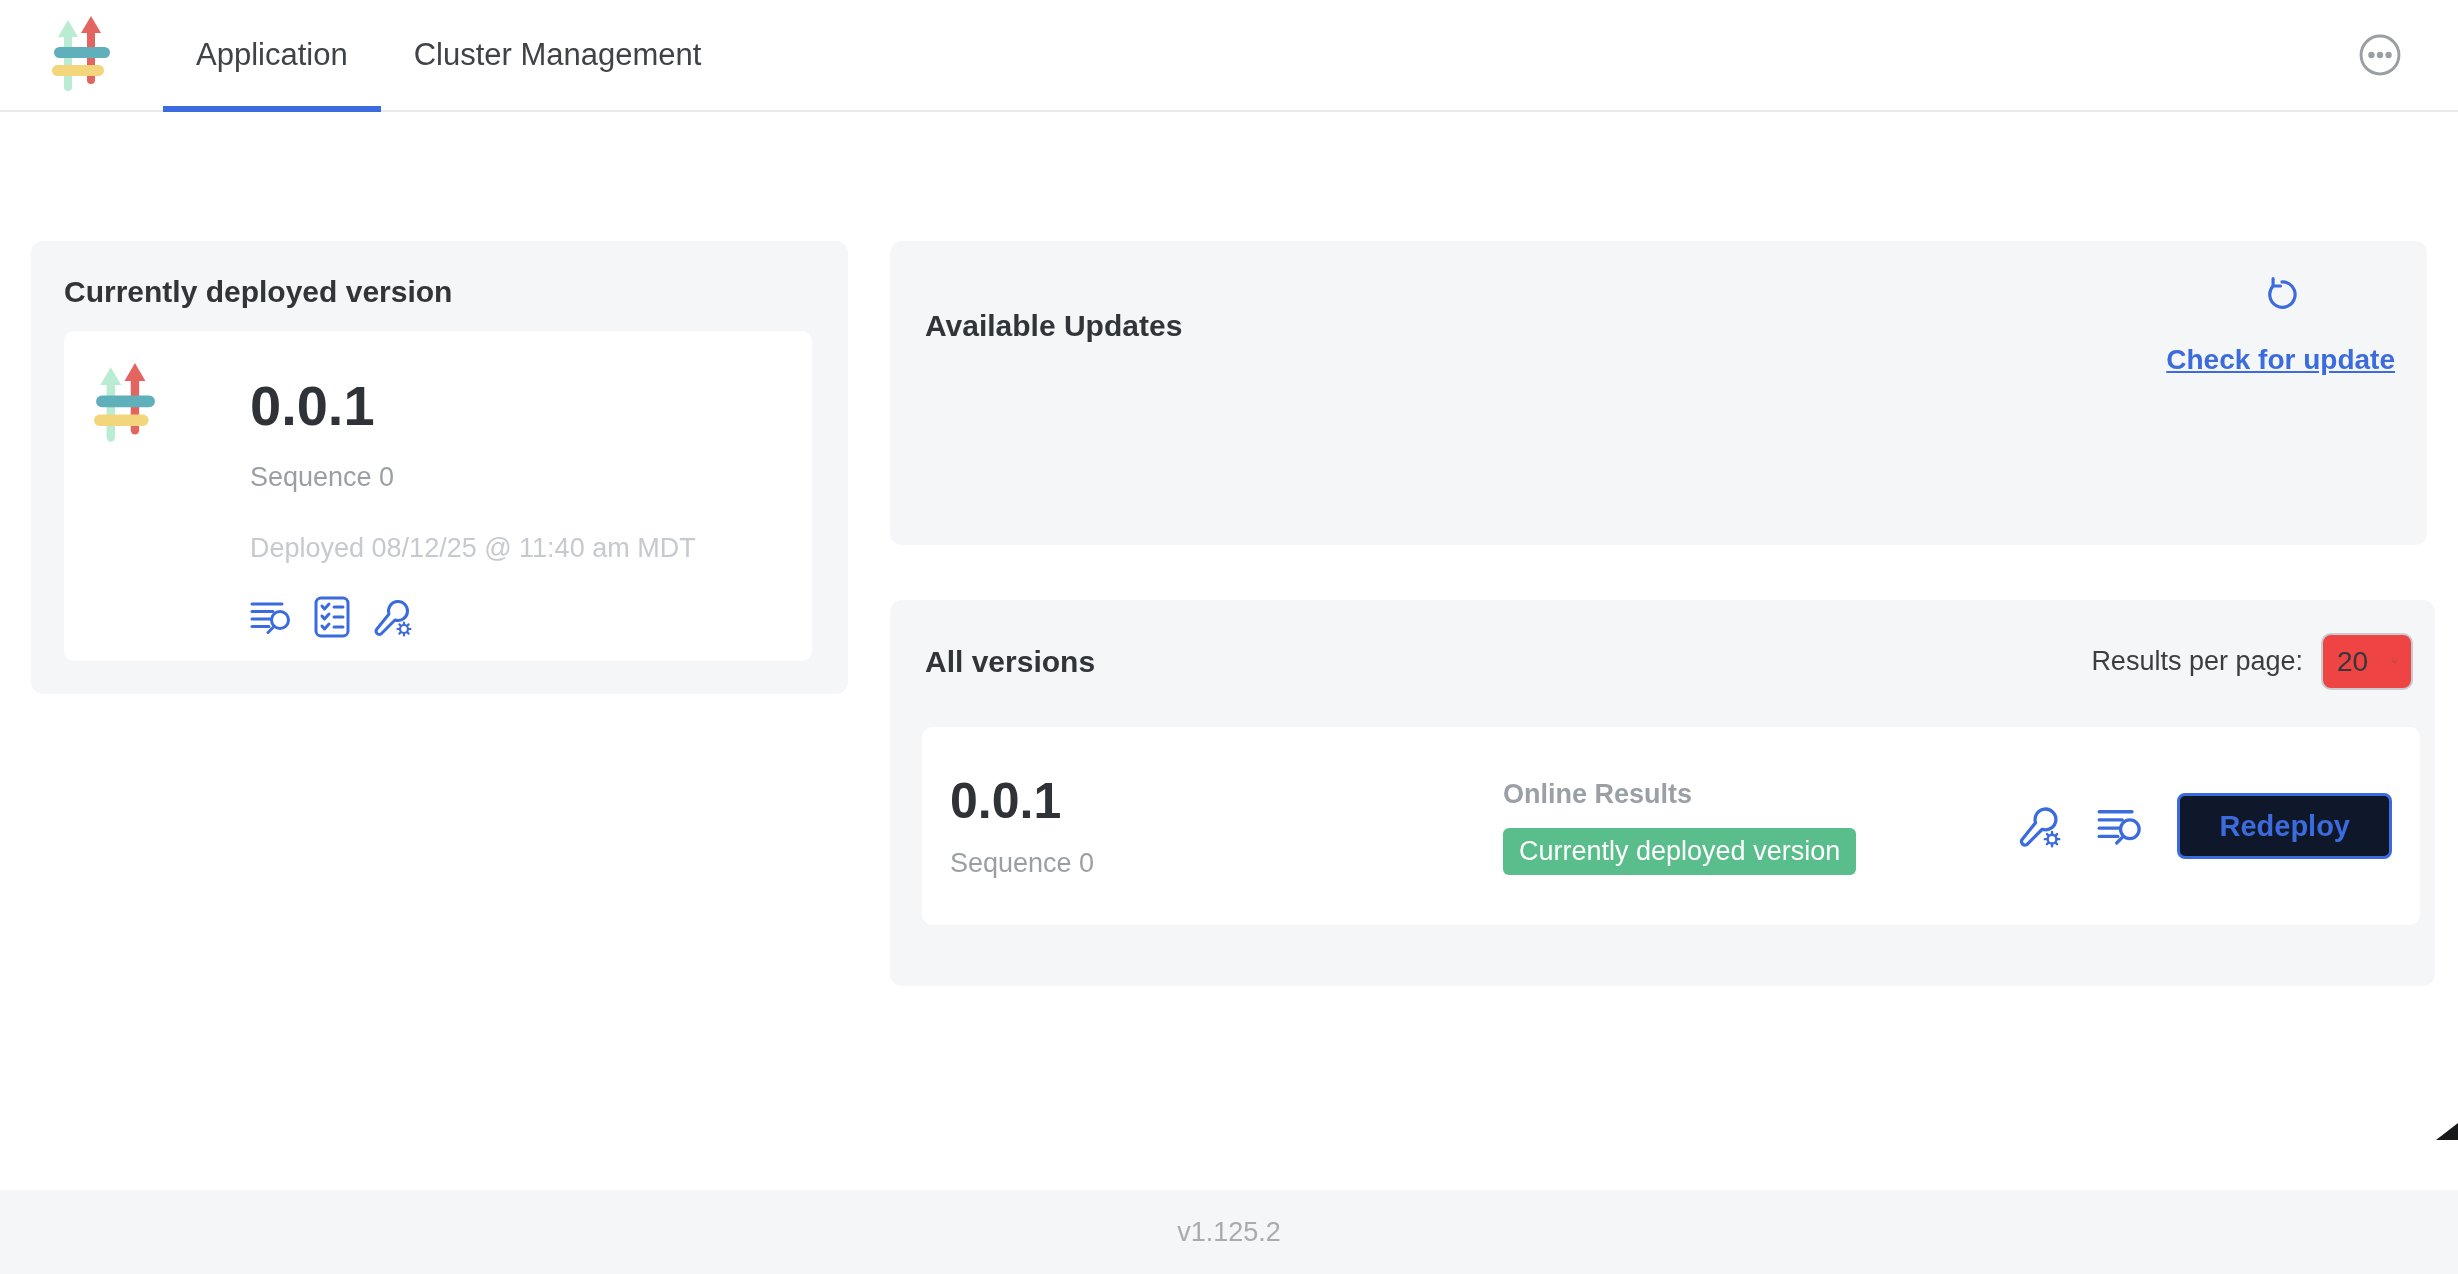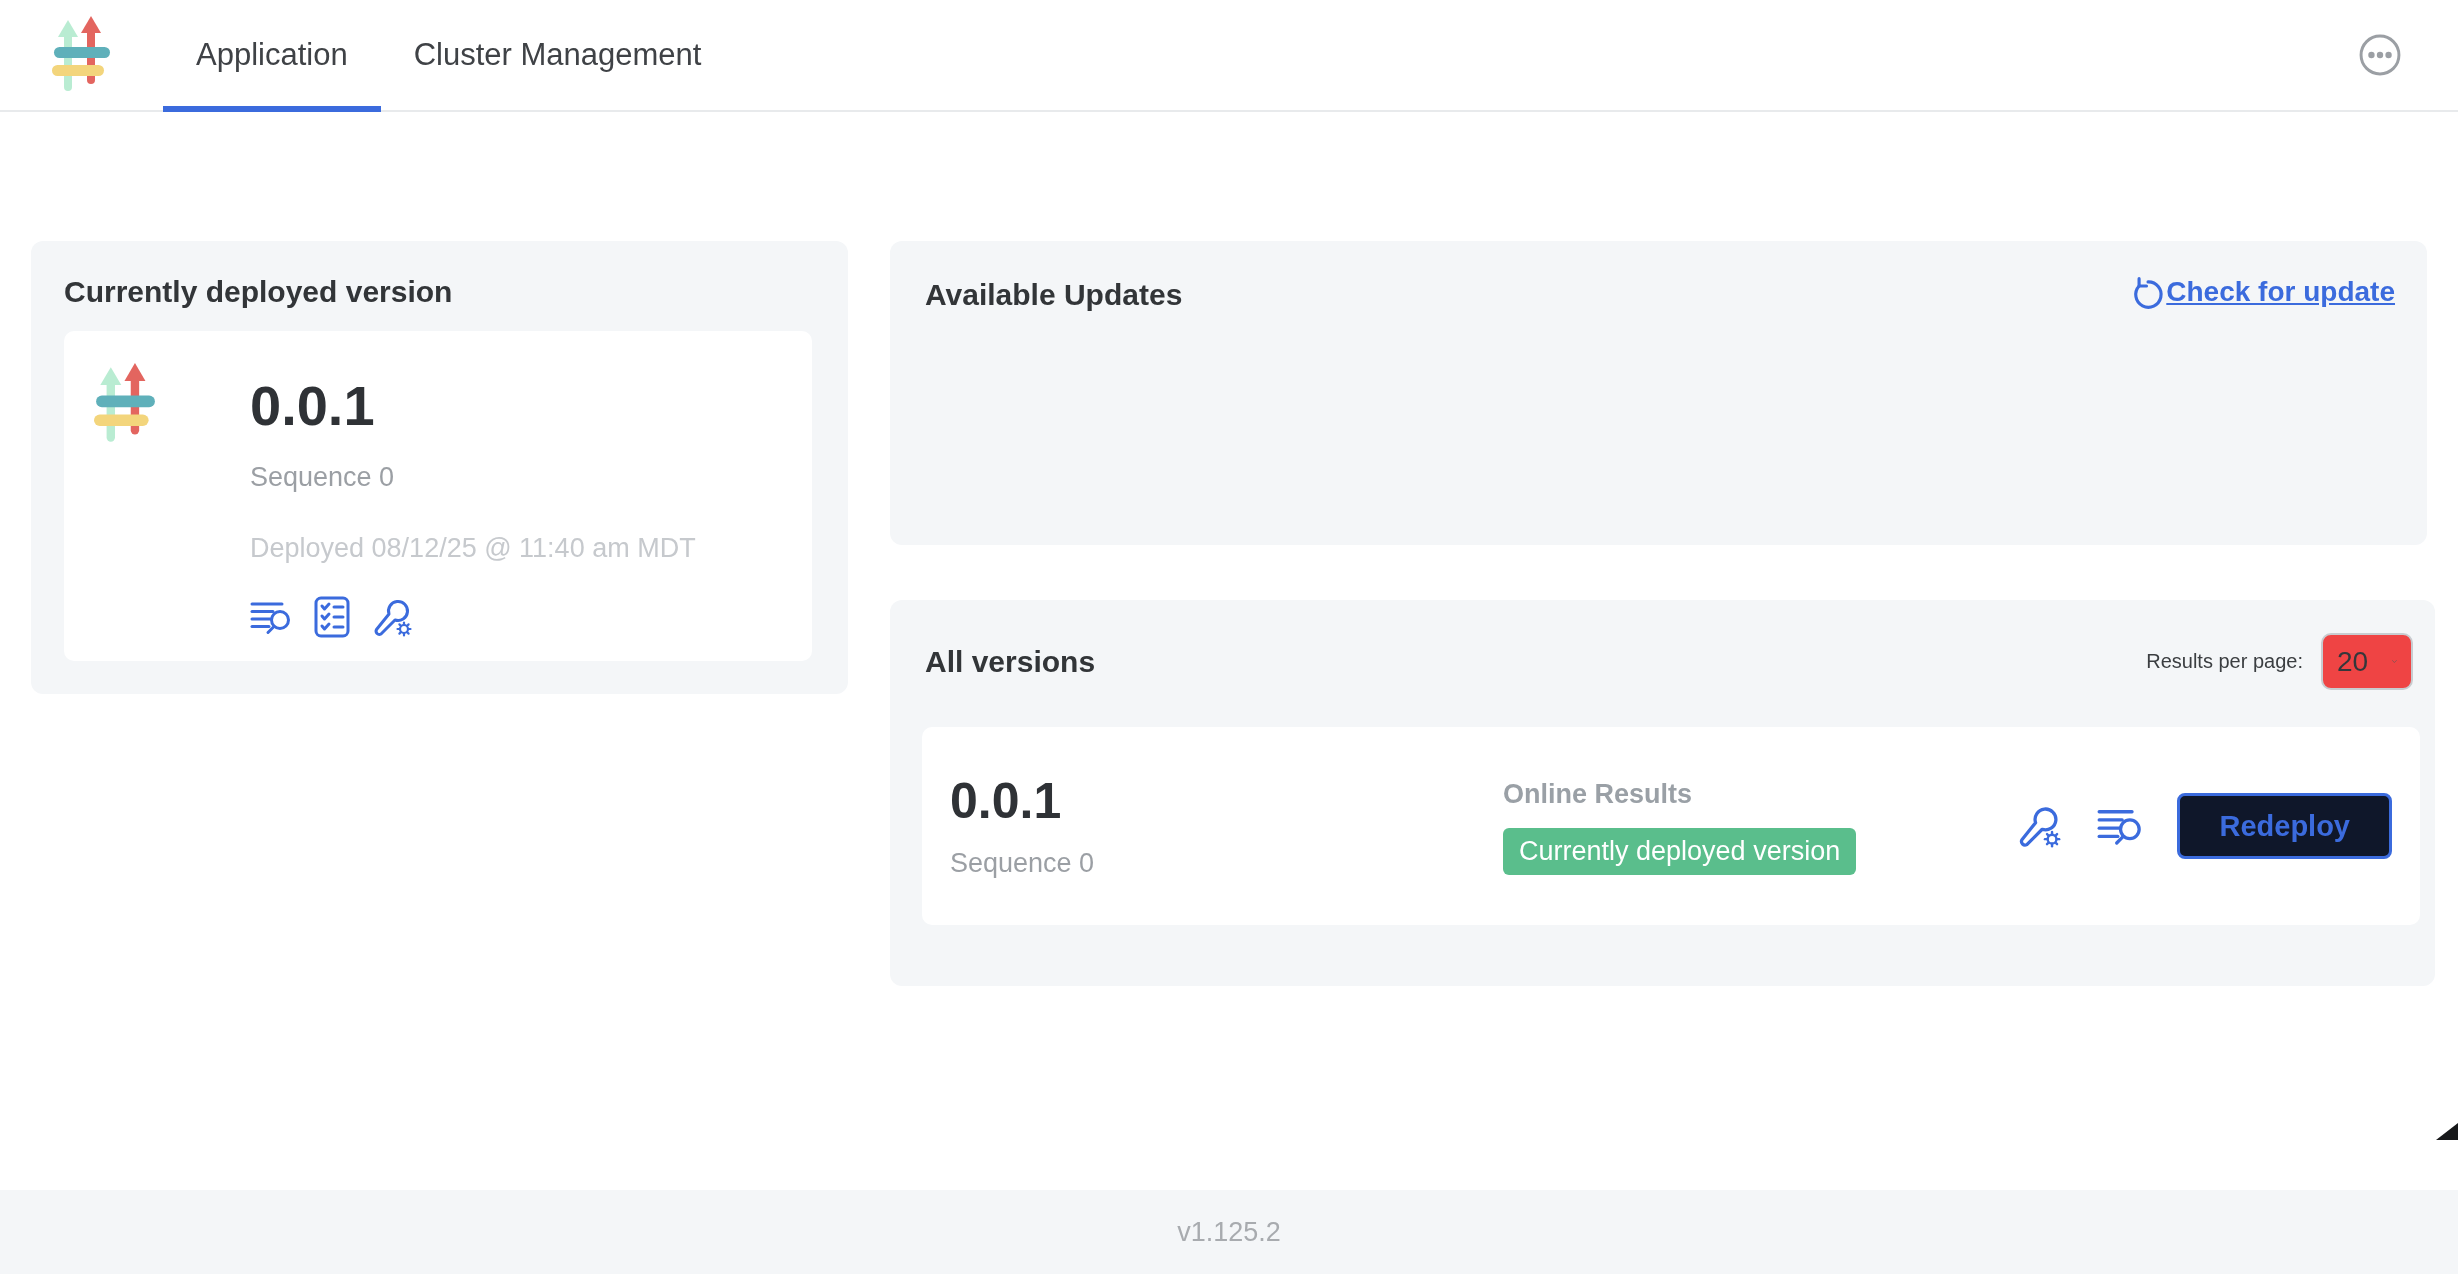--- a/index.html
+++ b/index.html
@@ -37,34 +37,34 @@
   .deployed-info { margin-left:45px; padding-top:18px; }
   .big-version { font-size:56px; font-weight:700; color:#2f3236; line-height:1; }
   .seq-text { margin-top:28px; font-size:27px; color:#9b9fa4; }
   .deployed-at { margin-top:40px; font-size:27px; color:#c6c9cd; }
   .icon-row { margin-top:32px; display:flex; align-items:center; gap:22px; }
   .icon-btn { display:flex; align-items:center; cursor:pointer; }
 
   
   .updates-card { left:890px; top:241px; width:1537px; height:304px; padding:35px 32px 0 35px; }
   .updates-head { display:flex; align-items:center; }
-  .check-link { margin-left:auto; display:flex; gap:0; cursor:pointer; }
+  .check-link { margin-left:auto; display:flex; align-items:center; gap:30px; cursor:pointer;flex-direction:column; }
   .check-link a { font-size:28px; font-weight:600; color:#3b6bdd; text-decoration:underline; }
   .updates-panel { margin-top:22px; margin-left:-3px; width:1498px; height:186px; padding:38px 26px 0 37px; display:flex; }
   .rel-line { margin-top:20px; font-size:27px; color:#a4a7ab; }
   .rel-line b { color:#8e9296; font-weight:700; }
   .deploy-btn { margin-left:auto; margin-top:25px; height:52px; padding:0 37px; background:#3b6bdd; color:#ffffff;
                 font-size:29px; font-weight:700; border:none; border-radius:8px; box-shadow:0 3px 0 #2e56bb;
                 display:flex; align-items:center; cursor:pointer; }
 
   
   .versions-card { left:890px; top:600px; width:1545px; height:386px; padding:33px 22px 0 35px; }
   .versions-head { display:flex; align-items:center; }
   .rpp { margin-left:auto; display:flex; align-items:center; gap:18px; }
-  .rpp-label { font-size:20px; color:#3b3e41; }
+  .rpp-label { font-size:27px; color:#3b3e41; }
   .rpp-select { width:92px; height:57px; background:#ef4444; border:2px solid #c8ccd0; border-radius:10px;
                 display:flex; align-items:center; padding:0 14px; cursor:pointer;gap:24px; }
   .rpp-value { font-size:28px; color:#34373b; }
   .rpp-select svg { margin-left:auto; }
   .version-row { position:absolute; left:32px; top:127px; width:1498px; height:198px; padding:0 28px 0 28px;
                  display:flex; align-items:center; }
   .vr-left { width:505px; padding-top:2px; }
   .vr-version { font-size:50px; font-weight:700; color:#2f3236; line-height:1; }
   .vr-seq { margin-top:22px; font-size:27px; color:#9b9fa4; }
   .vr-mid { padding-top:2px; }

